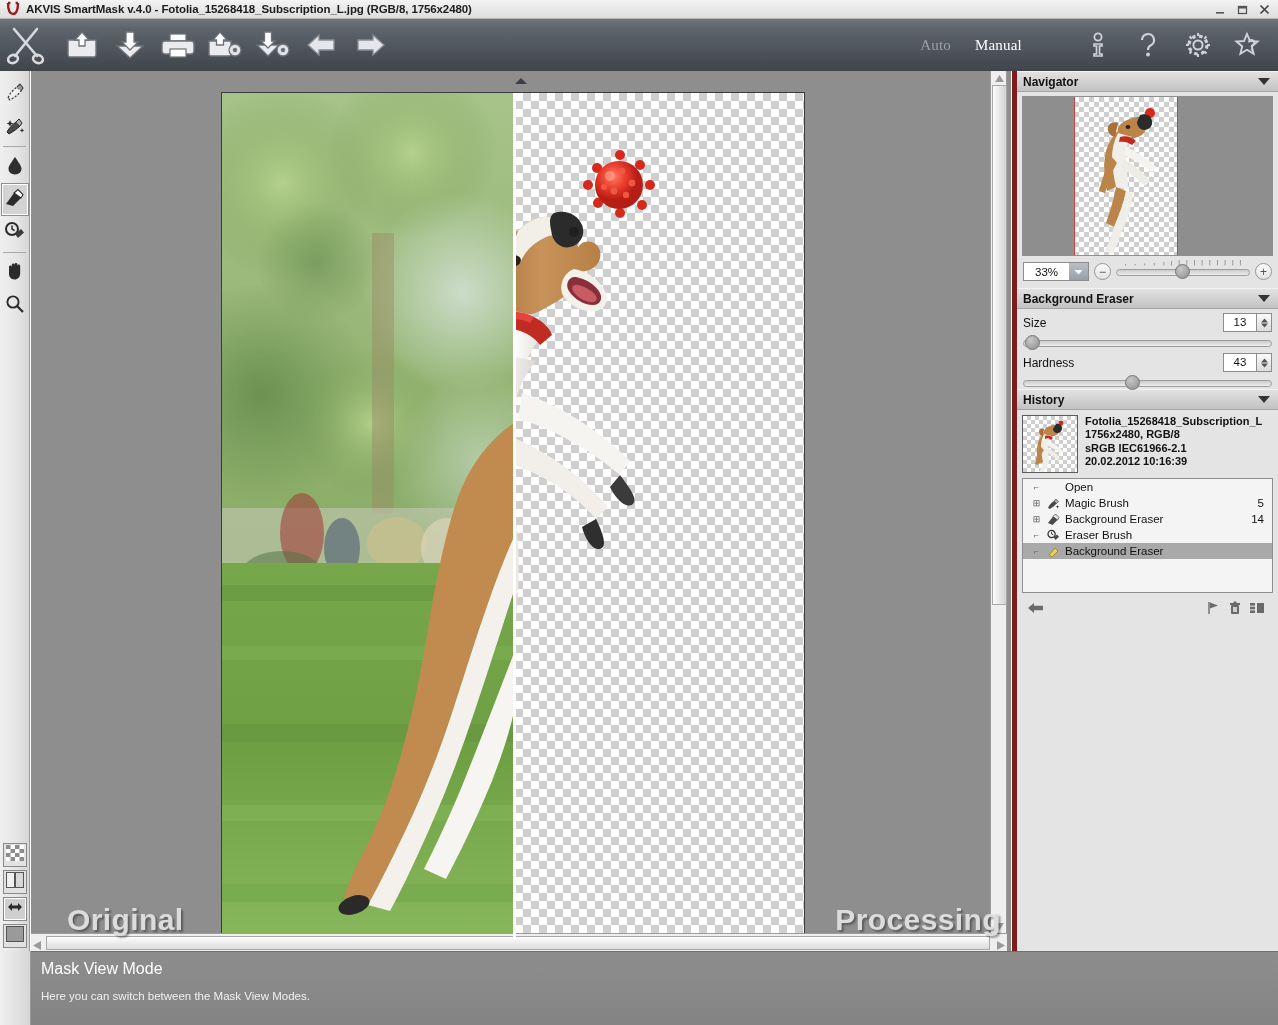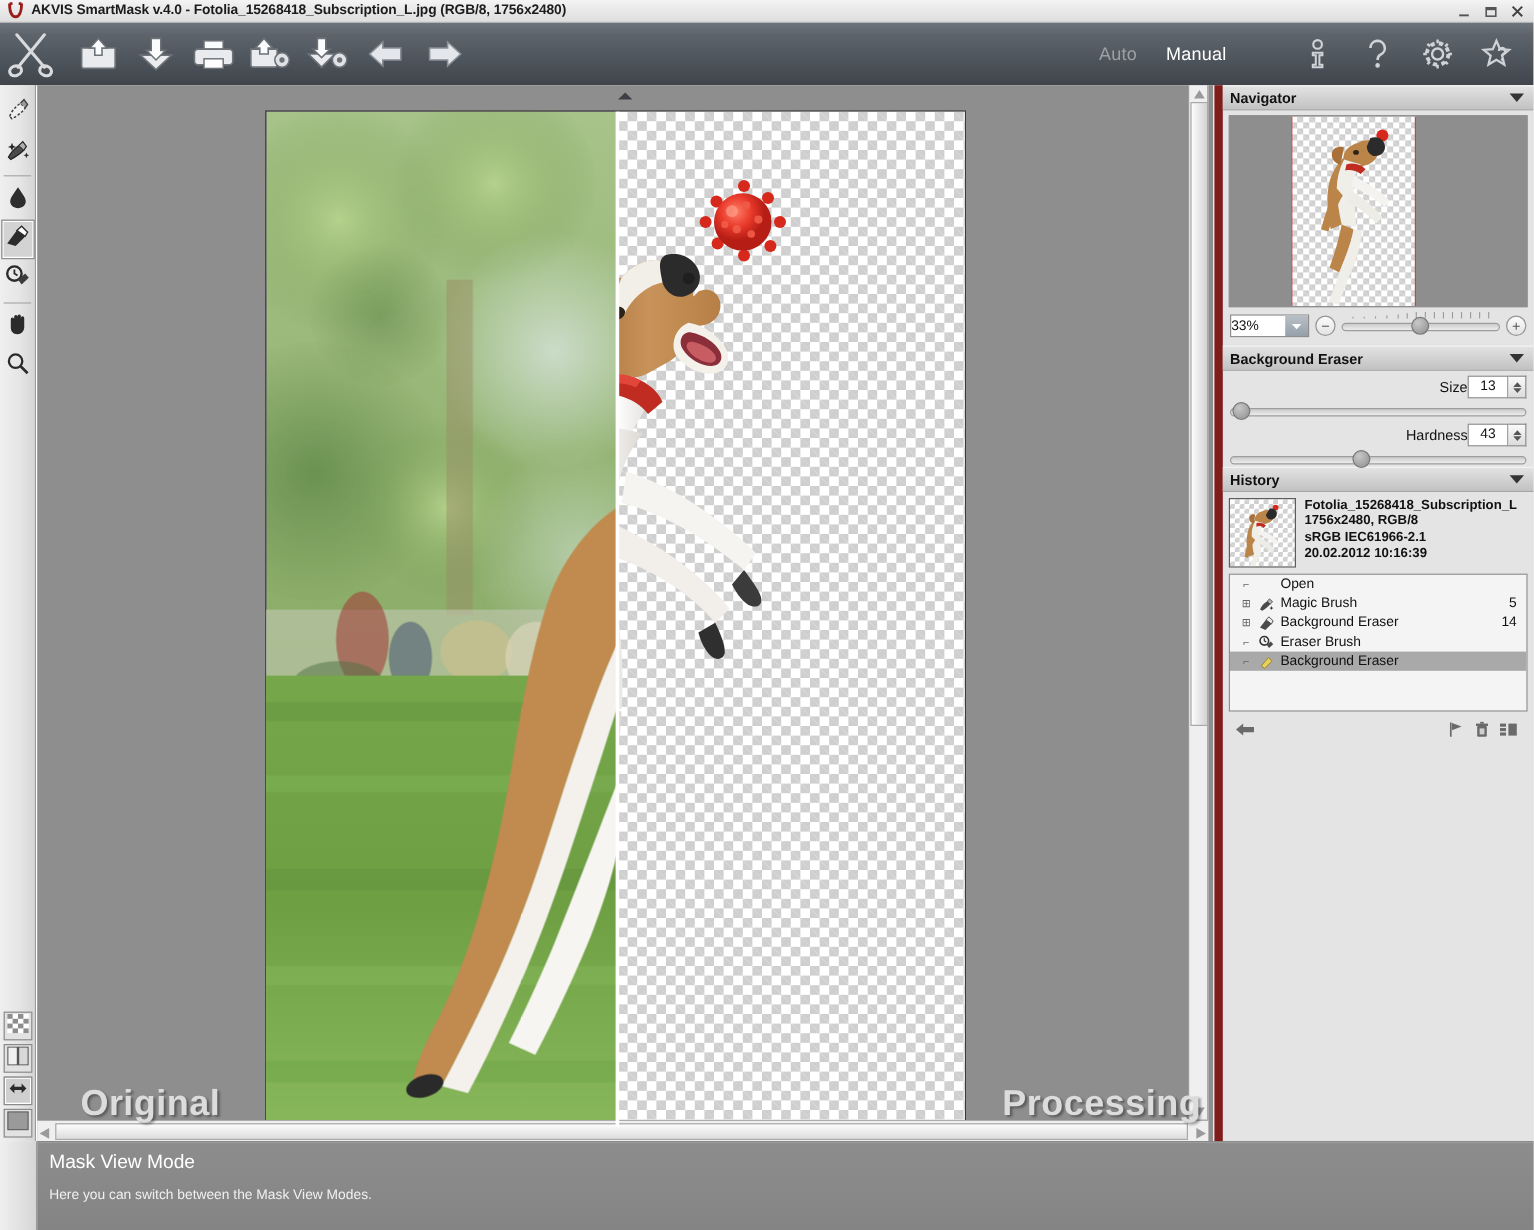--- a/index.html
+++ b/index.html
@@ -24,21 +24,21 @@
     margin-left: 4px; white-space: nowrap; letter-spacing: -0.1px;
   }
   .winbtns { margin-left: auto; display: flex; align-items: center; gap: 9px; padding-right: 7px; }
   .winbtn { width: 13px; height: 13px; position: relative; cursor: default; }
   .winbtn svg { display: block; }
 
   
   .toolbar {
     position: absolute; left: 0; top: 19px; width: 1278px; height: 52px;
     background: linear-gradient(180deg,#6f757c 0%,#5e646b 18%,#4e545b 60%,#3f454b 100%);
-    display: flex; align-items: center;
+    display: flex; align-items: center; font-family: Liberation Serif, serif;
   }
   .tb-logo { width: 50px; height: 50px; margin-left: 2px; flex: none; }
   .tb-icons { display: flex; align-items: center; gap: 0px; margin-left: 6px; }
   .tb-btn {
     width: 48px; height: 46px; display: flex; align-items: center; justify-content: center;
     cursor: pointer;
   }
   .tb-right { margin-left: auto; display: flex; align-items: center; padding-right: 10px; }
   .mode-btn {
     font-size: 15px; padding: 0 12px; cursor: pointer; letter-spacing: 0.2px;
@@ -127,21 +127,21 @@
   }
   .hscroll .thumb {
     position: absolute; left: 15px; top: 2px; width: 944px; height: 14px;
     background: linear-gradient(180deg,#fdfdfd,#ececec 50%,#dcdcdc);
     border: 1px solid #a8a8a8;
   }
 
   
   .rightpanel {
     position: absolute; left: 1012px; top: 71px; width: 266px; height: 880px;
-    background: #e4e4e4; border-left: 7px solid #7f1d1d;
+    background: #e4e4e4; border-left: 5px solid #7f1d1d;
   }
   .panel-header {
     height: 21px; display: flex; align-items: center; justify-content: space-between;
     padding: 0 8px 0 6px;
     background: linear-gradient(180deg,#e2e2e2 0%,#d2d2d2 50%,#c2c2c2 100%);
     border-top: 1px solid #f2f2f2; border-bottom: 1px solid #a5a5a5;
     font-size: 12px; font-weight: bold; color: #111; cursor: pointer;
   }
   .caret { width: 0; height: 0; border-left: 6px solid transparent; border-right: 6px solid transparent; border-top: 7px solid #333; }
 
@@ -158,21 +158,21 @@
   }
   .nav-frame {
     position: absolute; left: 51px; top: 0; width: 104px; height: 160px;
     border-left: 1px solid #cf4040; border-right: 1px solid #cf4040; pointer-events: none;
   }
   .zoomrow { display: flex; align-items: center; padding: 6px 6px 7px 6px; gap: 5px; }
   .zoomcombo {
     display:flex; align-items:center; width: 66px; height: 19px;
     border: 1px solid #8d8d8d; background: #fff;
   }
-  .zoomcombo .val { flex:1; font-size: 11.5px; color:#111; }
+  .zoomcombo .val { flex:1; text-align: center; font-size: 11.5px; color:#111; }
   .zoomcombo .dd {
     width: 19px; height: 17px; background: linear-gradient(180deg,#b9bfc6,#96a0aa);
     display:flex; align-items:center; justify-content:center; cursor:pointer;
   }
   .circbtn {
     width: 17px; height: 17px; border-radius: 50%; border: 1px solid #969696;
     background: linear-gradient(180deg,#fcfcfc,#e3e3e3);
     display:flex; align-items:center; justify-content:center; font-size: 12px;
     color:#555; cursor:pointer; line-height:1;
   }
@@ -182,21 +182,21 @@
     position: absolute; left: 0; top: 6px; width: 100%; height: 7px; border-radius: 4px;
     background: linear-gradient(180deg,#cbcbcb,#ededed);
     border: 1px solid #9d9d9d;
   }
   .zthumb {
     position: absolute; top: 1px; width: 15px; height: 15px; border-radius: 50%;
     background: radial-gradient(circle at 35% 30%,#c8c8c8,#8e8e8e);
     border: 1px solid #767676; cursor: pointer;
   }
 
-  .param-row { display:flex; align-items:center; justify-content: flex-end; padding: 4px 6px 0 6px; }
+  .param-row { display:flex; align-items:center; justify-content: space-between; padding: 4px 6px 0 6px; }
   .param-label { font-size: 12px; color:#111; }
   .spin { display:flex; align-items:center; height: 19px; }
   .spin .num {
     width: 34px; height: 19px; border: 1px solid #8d8d8d; background:#fff;
     font-size: 11.5px; text-align:center; line-height: 17px; color:#111;
   }
   .spin .arrows {
     width: 15px; height: 19px; border:1px solid #8d8d8d; border-left: none;
     background: linear-gradient(180deg,#fafafa,#dcdcdc);
     display:flex; flex-direction:column; align-items:center; justify-content:center; cursor:pointer;

